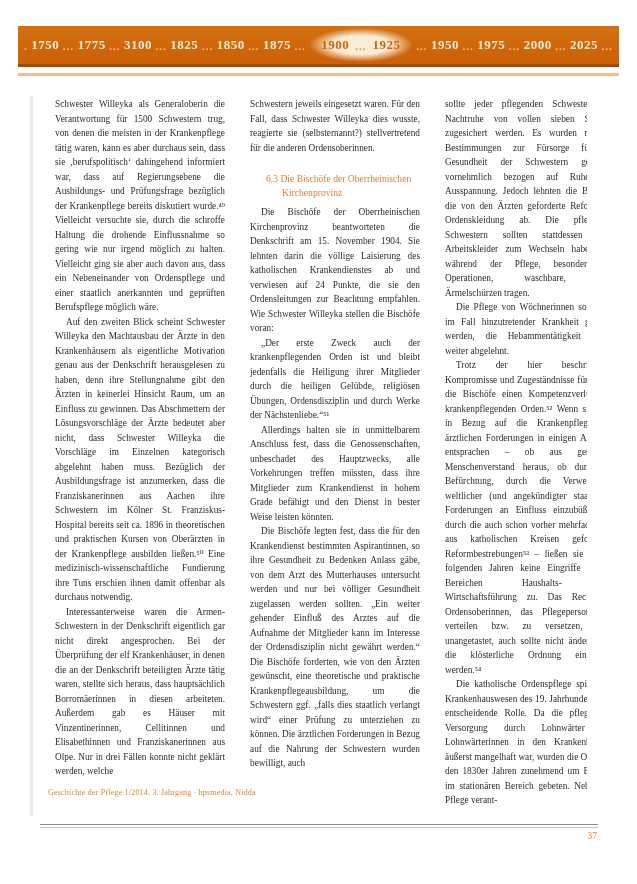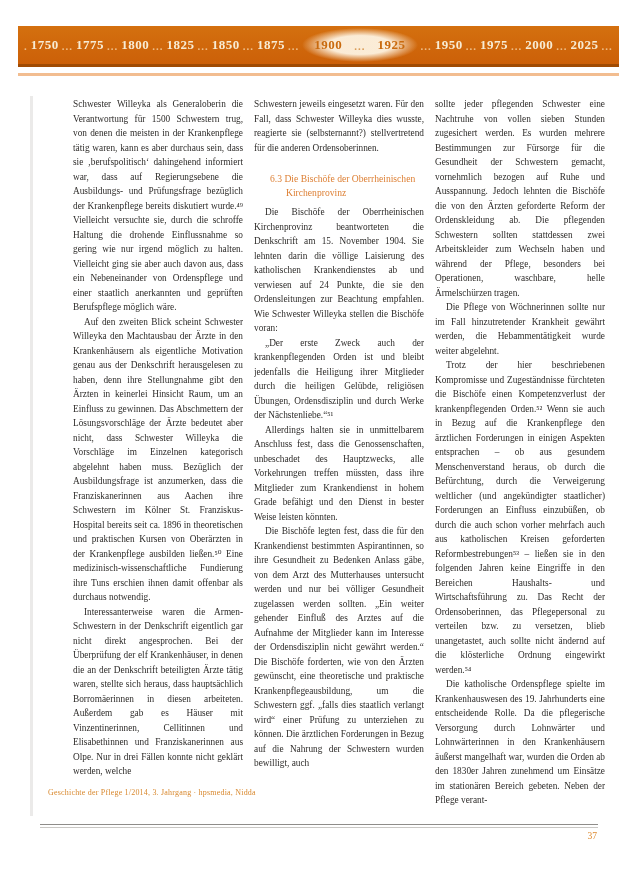--- a/index.html
+++ b/index.html
@@ -24,35 +24,35 @@
   }
   .tl-year{
     font-size:13px;font-weight:bold;color:#f8ecd4;letter-spacing:0.5px;
     white-space:nowrap;
   }
   .tl-sep{
     font-size:11px;font-weight:bold;color:#edbd86;letter-spacing:1px;
     position:relative;top:1px;white-space:nowrap;
   }
   .tl-highlight{
-    display:flex;align-items:center;gap:12px;
+    display:flex;align-items:center;gap:6px;
     padding:9px 12px;border-radius:5px;
     background:radial-gradient(closest-side,rgba(252,240,221,0.97) 55%,rgba(252,240,221,0) 100%);
   }
   .tl-highlight .tl-year{color:#c96a0e;}
   .tl-highlight .tl-sep{color:#d99a55;}
   
   .scan-shadow{
     position:absolute;left:30px;top:96px;width:3px;height:720px;
     background:#e6e5e3;opacity:0.8;
   }
   
   .columns{
-    position:absolute;left:73px;top:97px;width:532px;height:723px;
-    display:flex;gap:11px;overflow:hidden;
+    position:absolute;left:55px;top:97px;width:532px;height:723px;
+    display:flex;gap:25px;overflow:hidden;
   }
   .col{
     width:170px;flex:0 0 170px;
     font-size:9.3px;line-height:14.5px;text-align:justify;
     overflow:hidden;
   }
   .col p{margin:0;}
   .col p.indent{text-indent:11px;}
   .col p.space-before{}
   .section-heading{
@@ -76,21 +76,21 @@
 </style>
 </head>
 <body>
 
 <div class="timeline-bar">
   <span class="tl-sep">.</span>
   <span class="tl-year">1750</span>
   <span class="tl-sep">...</span>
   <span class="tl-year">1775</span>
   <span class="tl-sep">...</span>
-  <span class="tl-year">1800</span>
+  <span class="tl-year">3100</span>
   <span class="tl-sep">...</span>
   <span class="tl-year">1825</span>
   <span class="tl-sep">...</span>
   <span class="tl-year">1850</span>
   <span class="tl-sep">...</span>
   <span class="tl-year">1875</span>
   <span class="tl-sep">...</span>
   <span class="tl-highlight">
     <span class="tl-year">1900</span>
     <span class="tl-sep">...</span>

